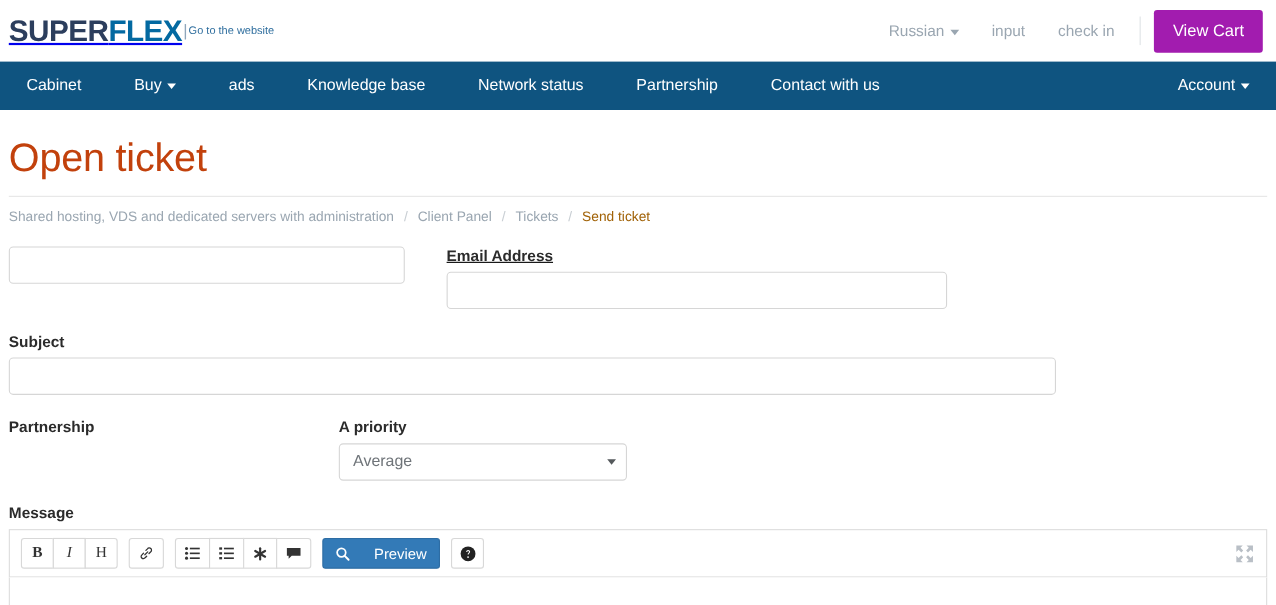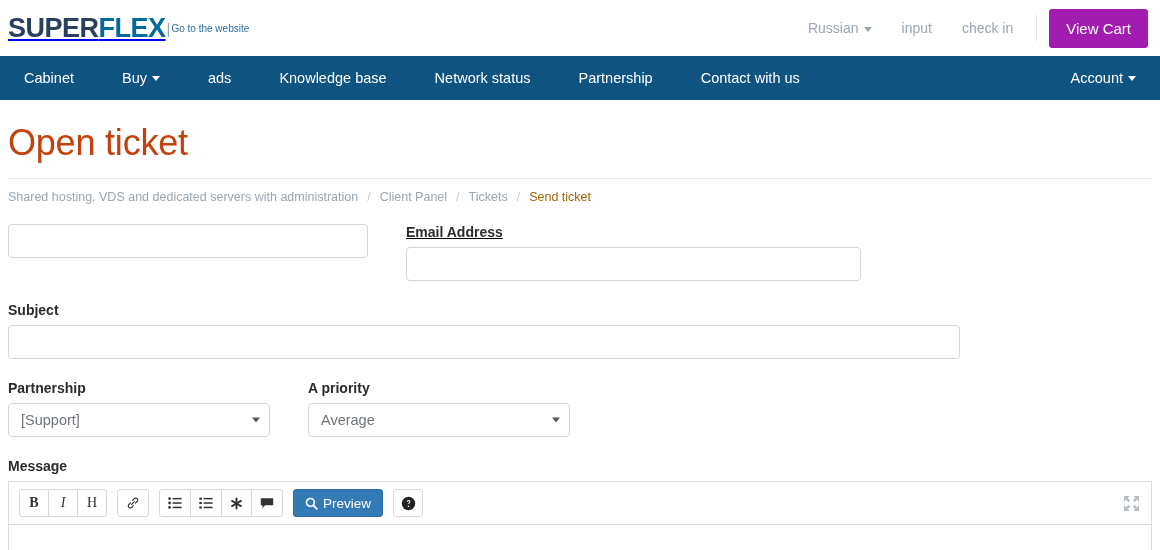--- a/index.html
+++ b/index.html
@@ -184,21 +184,21 @@
   .tbtn.bold { font-weight: bold; }
   .tbtn.italic { font-style: italic; }
   .tbtn.sans { font-family: "Liberation Sans", sans-serif; }
   .tbtn-preview {
     background: #337ab7;
     border: 1px solid #2e6da4;
     color: #ffffff;
     border-radius: 3px;
     height: 28px;
     padding: 0 11px;
-    display: flex; align-items: center; gap: 5px;
+    display: flex; align-items: center; gap: 22px;
     font-size: 13.5px;
     cursor: pointer;
     font-family: "Liberation Sans", sans-serif;
   }
   .tbtn-help {
     background: #ffffff; border: 1px solid #d8d8d8;
     border-radius: 3px; height: 28px; width: 30px;
     display: flex; align-items: center; justify-content: center;
     cursor: pointer;
   }
@@ -295,26 +295,20 @@
     <div class="col-subject">
       <label class="field-label">Subject</label>
       <input class="inp" type="text" placeholder="" style="">
     </div>
 
     <div class="gap"></div>
 
     <div class="row">
       <div class="col-dept">
         <label class="field-label">Partnership</label>
-        <div class="sel-wrap">
-          <select class="sel">
-            <option>[Support]</option>
-          </select>
-          <span class="sel-caret"></span>
-        </div>
       </div>
       <div class="col-prio">
         <label class="field-label">A priority</label>
         <div class="sel-wrap">
           <select class="sel">
             <option>Average</option>
           </select>
           <span class="sel-caret"></span>
         </div>
       </div>

